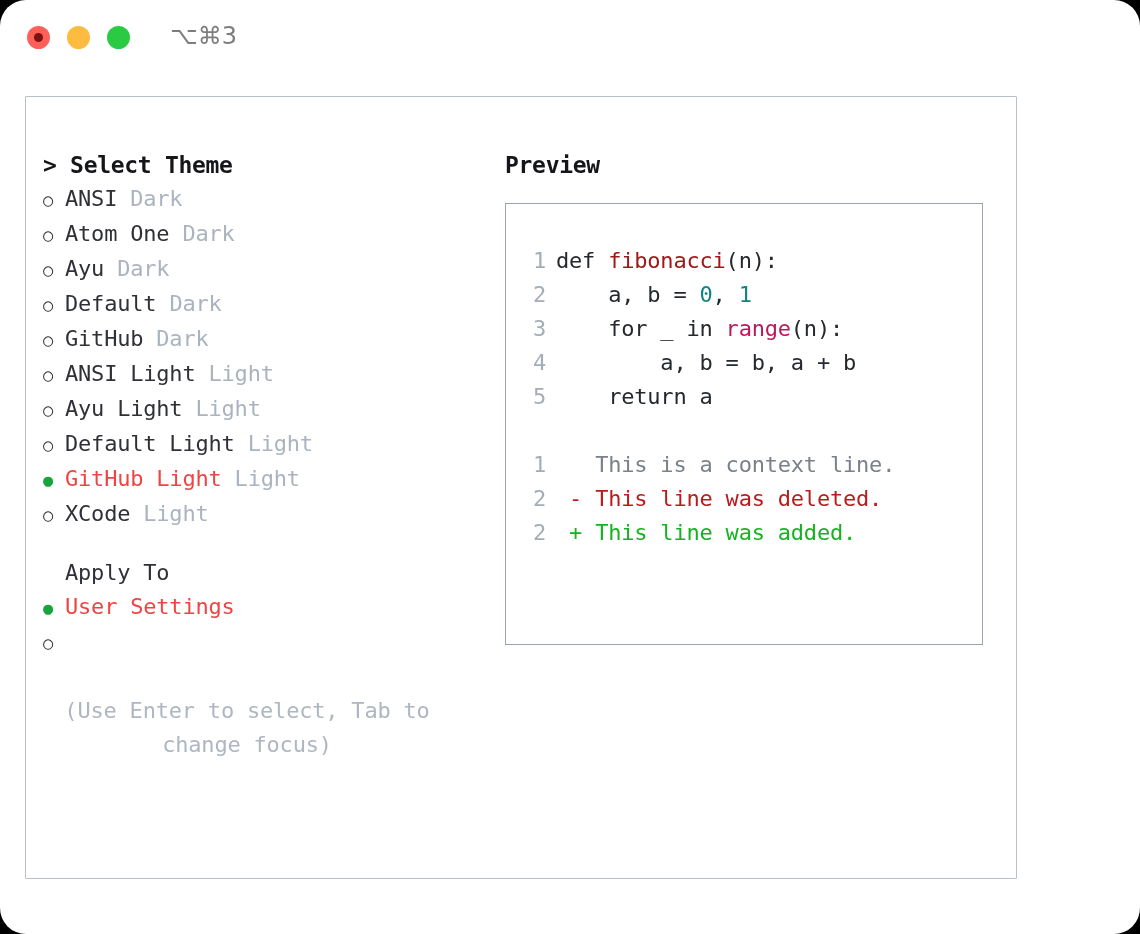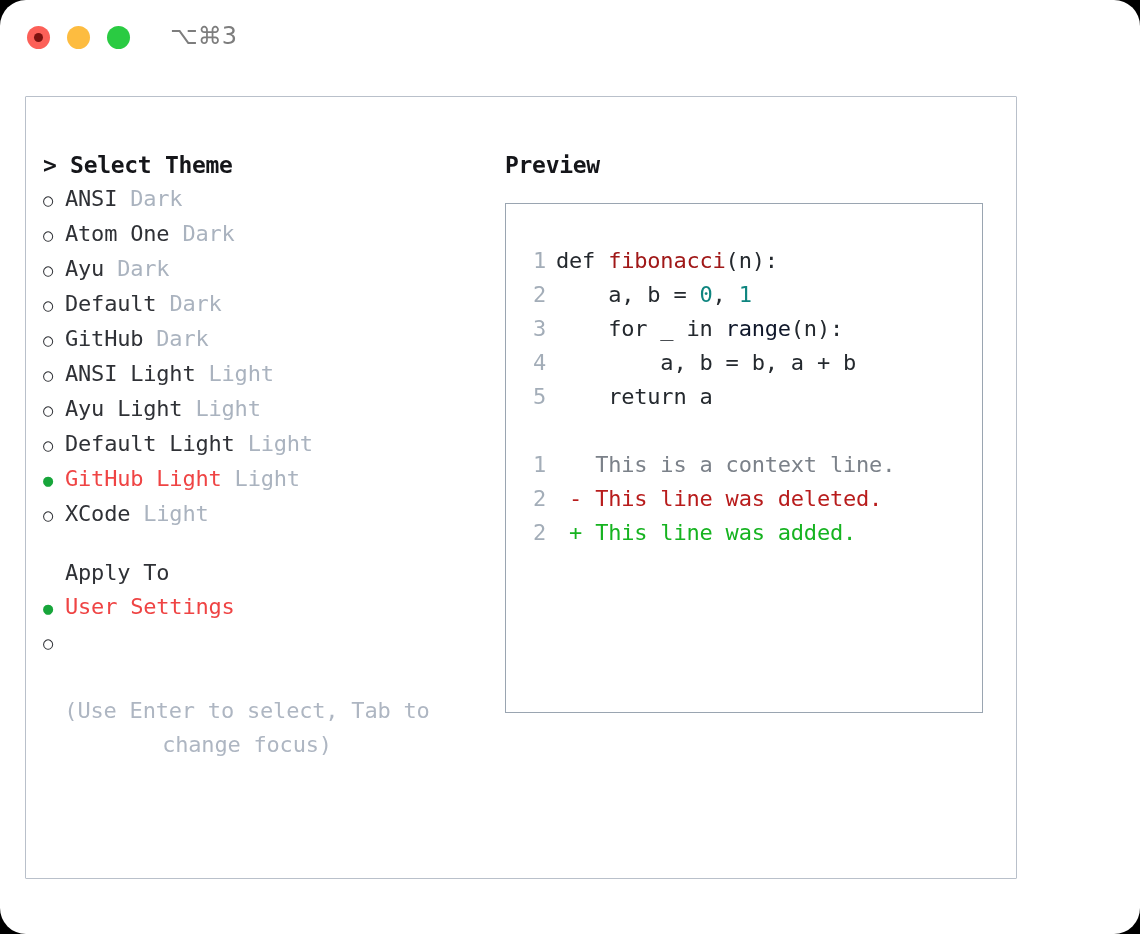--- a/index.html
+++ b/index.html
@@ -154,21 +154,21 @@
   .preview-title {
     font-size: 23px;
     font-weight: bold;
     color: #15161a;
     line-height: 34px;
     letter-spacing: -0.3px;
   }
   .preview-box {
     margin-top: 21px;
     width: 478px;
-    height: 510px;
+    height: 442px;
     border: 1.5px solid #9aa5b1;
     box-sizing: border-box;
     background: #ffffff;
     position: relative;
   }
   .code {
     position: absolute;
     left: 14px;
     top: 40px;
     font-size: 22px;
@@ -180,21 +180,21 @@
   .lnum {
     display: inline-block;
     width: 26px;
     text-align: right;
     color: #a3adb8;
     margin-right: 10px;
   }
   .tok-plain  { color: #24292e; }
   .tok-func   { color: #a01818; }
   .tok-num    { color: #0e857f; }
-  .tok-builtin{ color: #0f172a; }
+  .tok-builtin{ color: #be185d; }
   .tok-ctx    { color: #7b8189; }
   .tok-del    { color: #b81c1c; }
   .tok-add    { color: #16b320; }
 </style>
 </head>
 <body>
 
 <div class="window">
 
   <div class="titlebar">

